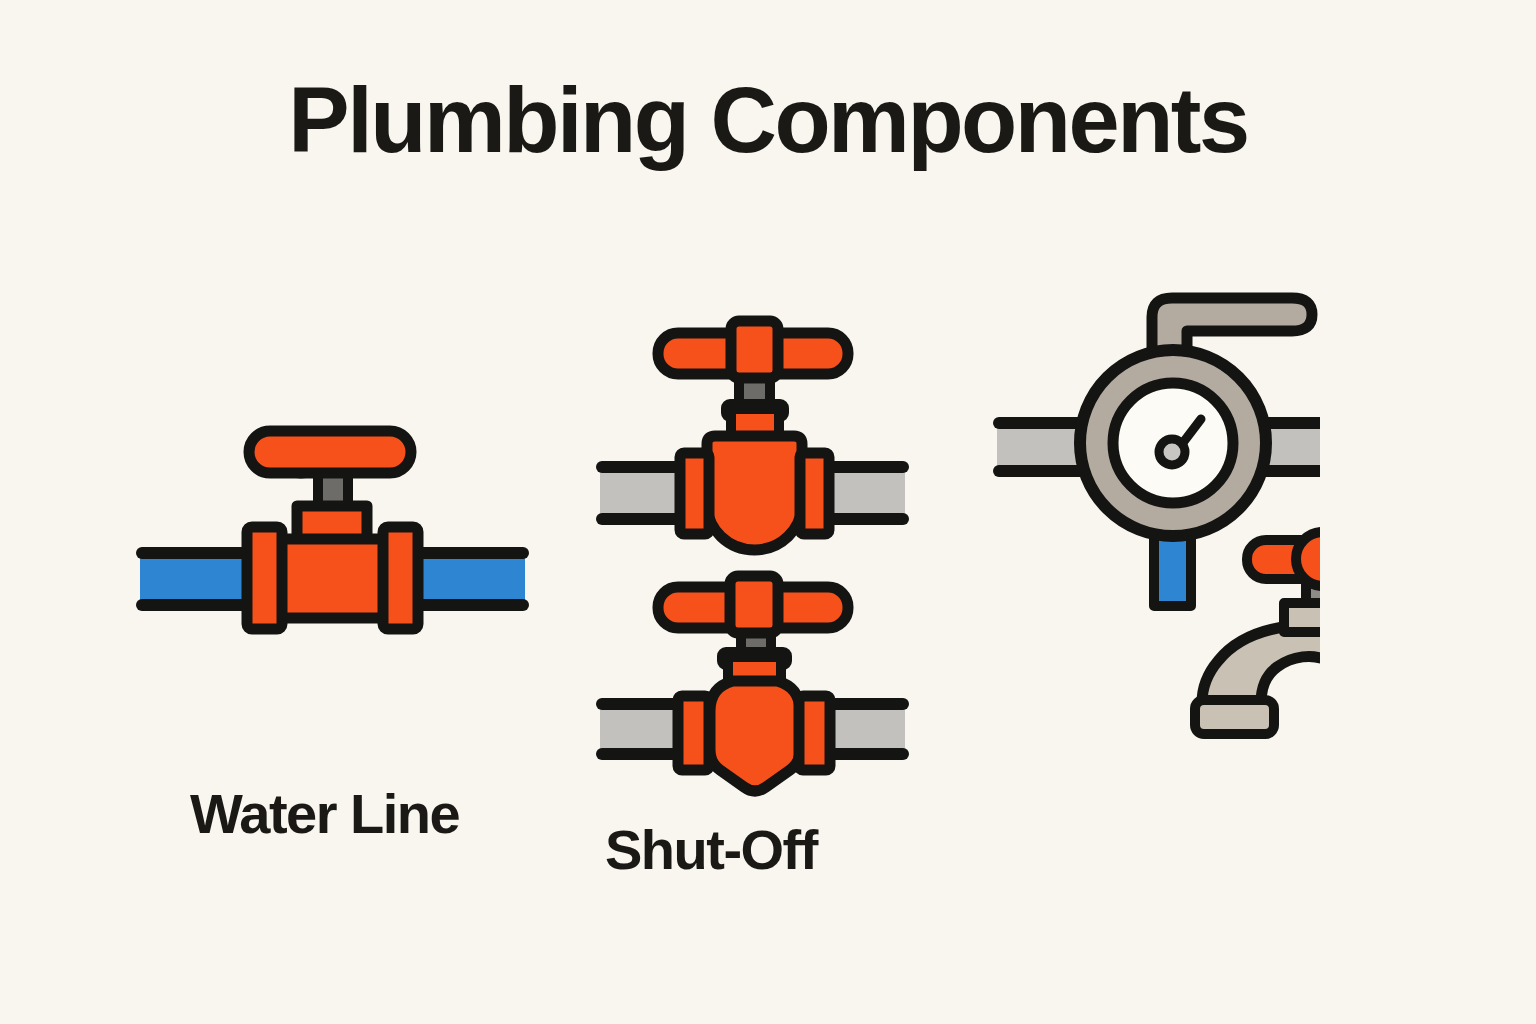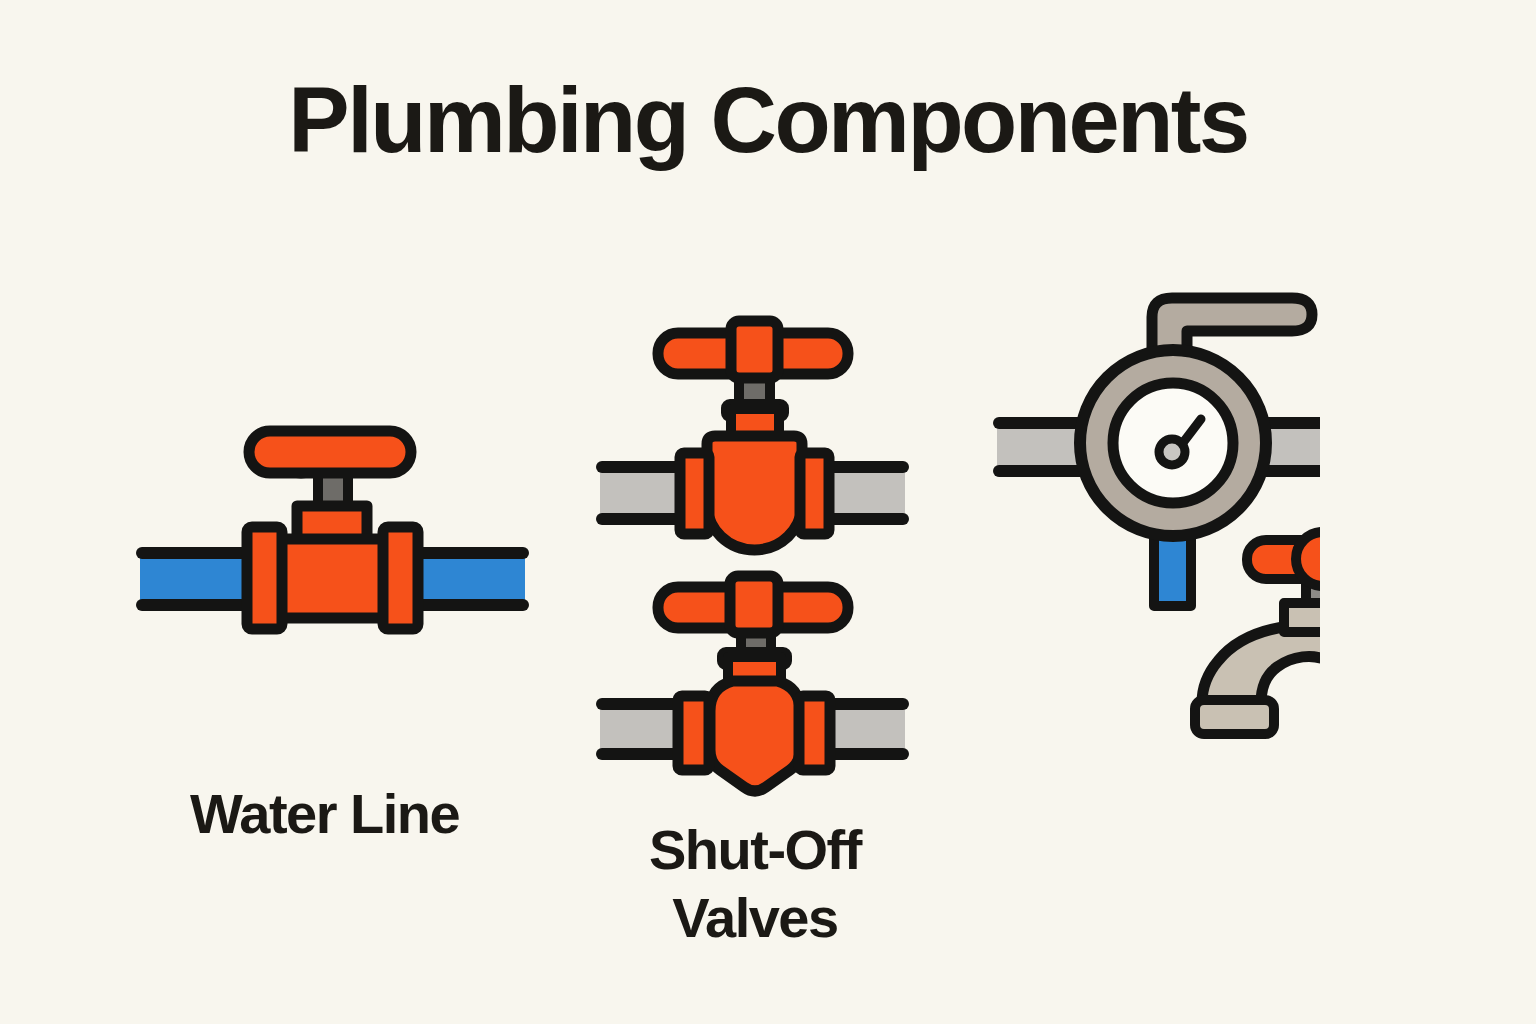--- a/index.html
+++ b/index.html
@@ -44,21 +44,21 @@
   .fig-label{
     position:absolute;
     font-size:56px;
     font-weight:600;
     line-height:68px;
     letter-spacing:-1.5px;
     color:var(--color-text,#1B1915);
   }
   .fig-label span{display:block;}
   .label-main{left:190px;top:780px;}
-  .label-shutoff{left:649px;top:816px;text-align:center;}
+  .label-shutoff{left:605px;top:816px;}
   .label-fixture{left:1053px;top:782px;}
 </style>
 </head>
 <body>
 
 <div class="canvas">
 
   <h1 class="page-title">Plumbing Components</h1>
 
   <svg class="art" viewBox="0 0 1536 1024" xmlns="http://www.w3.org/2000/svg">
@@ -126,19 +126,18 @@
       <circle class="f-orange st" stroke-width="10" cx="1323" cy="559" r="27"></circle>
     </g>
   </svg>
 
   <div class="fig-label label-main">
     <span>Water Line</span>
   </div>
 
   <div class="fig-label label-shutoff">
     <span>Shut-Off</span>
-    <span>Valves</span>
   </div>
 
   <div class="fig-label label-fixture">
   </div>
 
 </div>
 
 </body></html>

